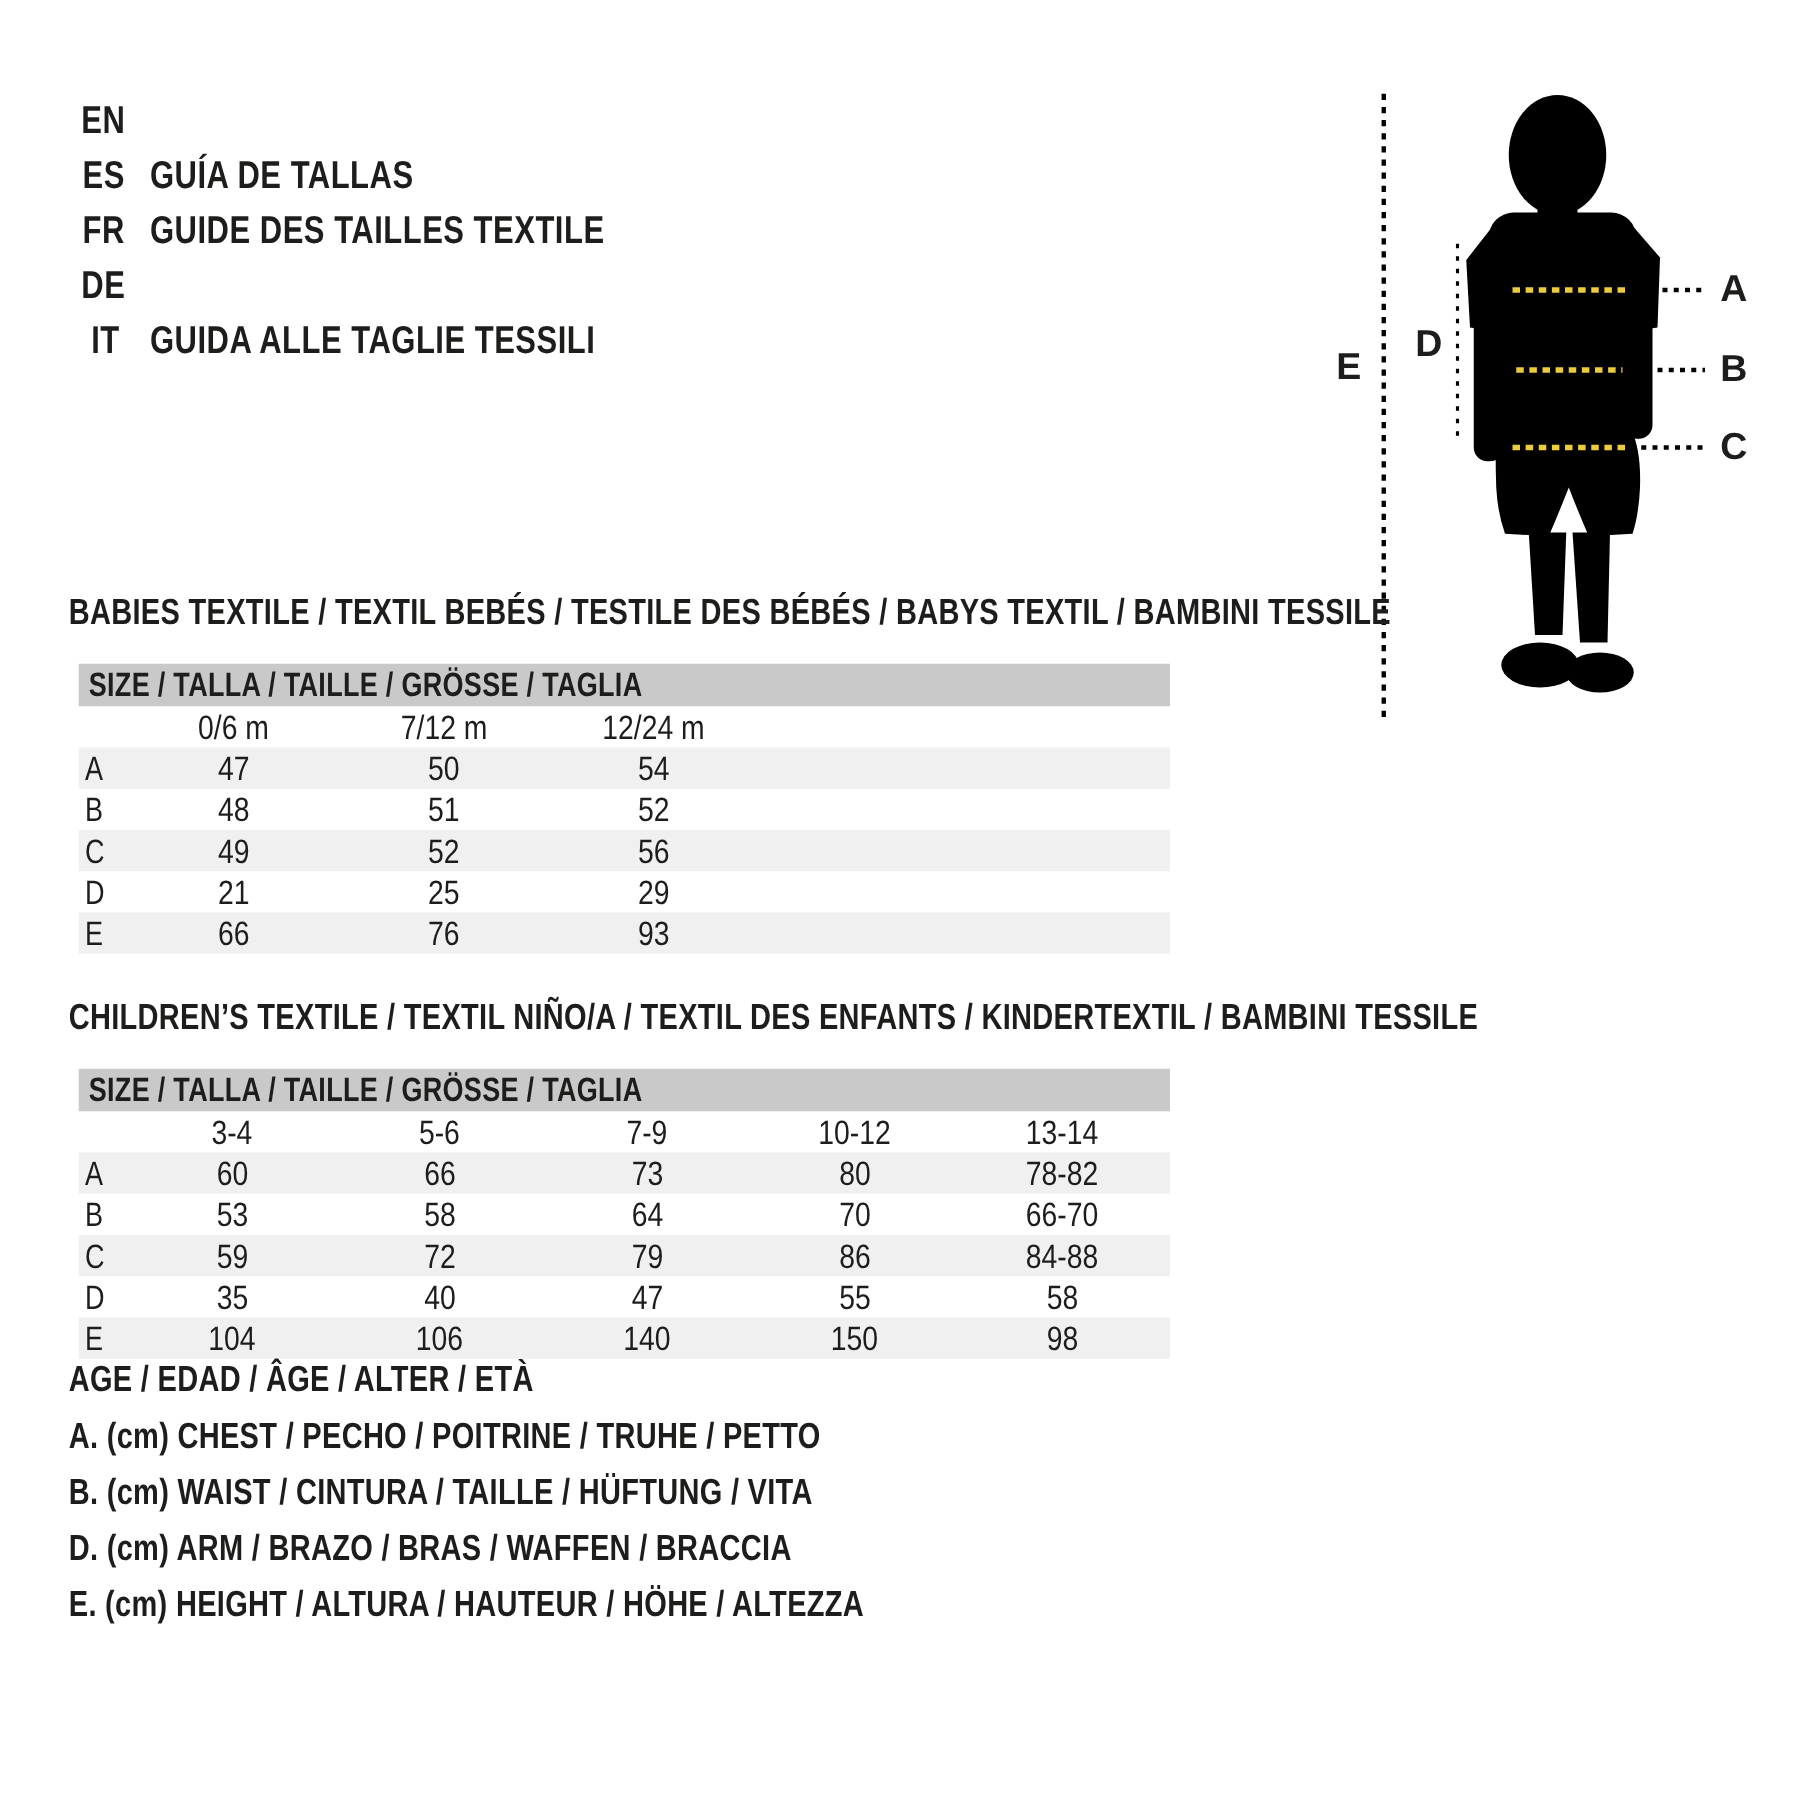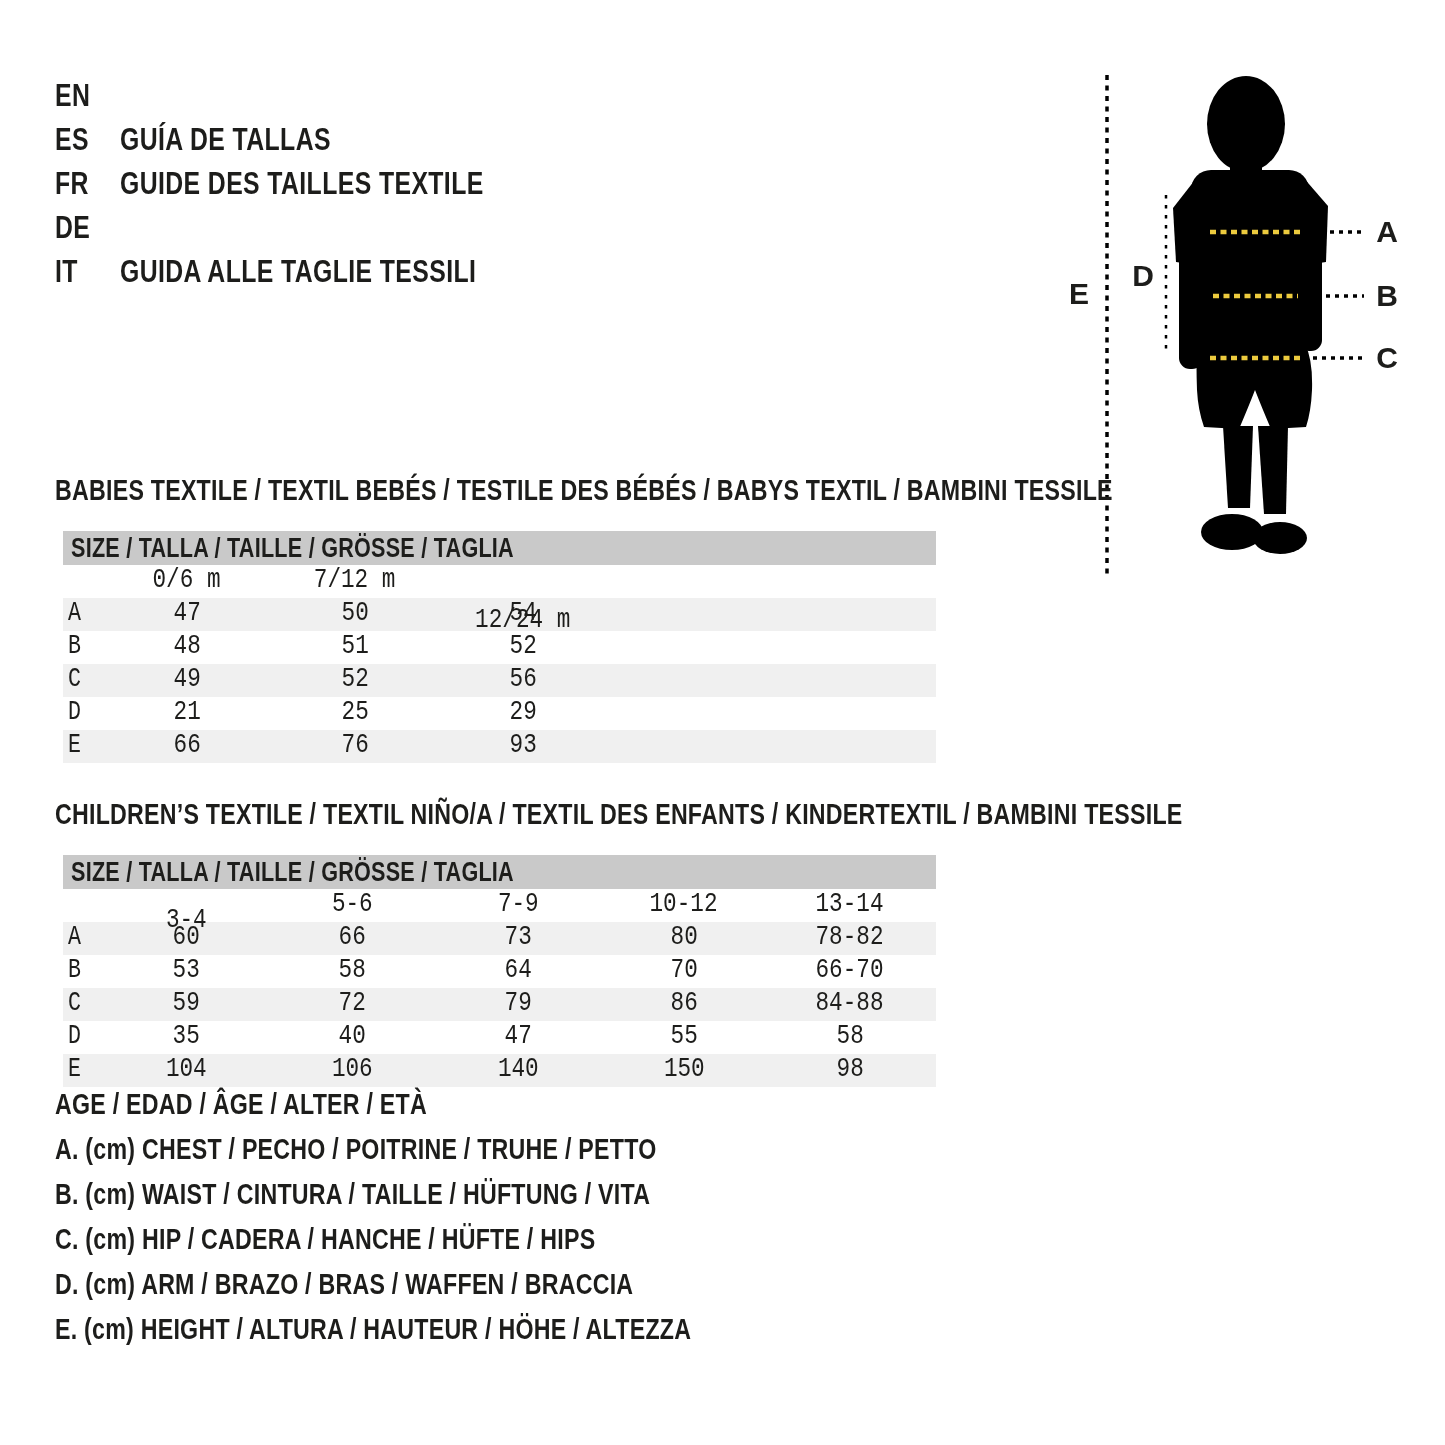--- a/index.html
+++ b/index.html
@@ -7,38 +7,38 @@
   .page {
     position:relative; width:1445px; height:1445px; background:#fff;
     font-family:"Liberation Sans", sans-serif; color:var(--ink,#1d1d1b);
     overflow:hidden;
   }
   
   .cx  { display:inline-block; transform:scaleX(0.8);  transform-origin:0 50%; white-space:nowrap; }
   .cxc { display:inline-block; transform:scaleX(0.84); transform-origin:50% 50%; white-space:nowrap; }
 
   
-  .lang-block { position:absolute; left:55px; top:74px; }
+  .lang-block { position:absolute; left:55px; top:74px;text-align:center; }
   .lang-row   { display:flex; align-items:center; height:44px; font-size:31px; font-weight:bold; letter-spacing:0.5px; }
   .lang-code  { width:65px; flex:0 0 65px; }
 
   
   .section-title { position:absolute; left:55px; font-size:29px; font-weight:bold; letter-spacing:0.3px; }
   .babies-title   { top:474px; }
   .children-title { top:798px; }
 
   
   .size-table { position:absolute; left:63px; width:873px; }
   .babies-table   { top:531px; }
   .children-table { top:855px; }
   .size-bar {
     height:34px; background:var(--bar,#c9c9c9); display:flex; align-items:center;
     padding-left:8px; font-size:27px; font-weight:bold; letter-spacing:0.3px;
   }
-  .trow { display:flex; align-items:flex-start; height:33px; font-size:27px;font-family:Liberation Mono, monospace; }
+  .trow { display:flex; align-items:flex-end; height:33px; font-size:27px; }
   .trow.shaded { background:var(--shade,#f0f0f0); }
   .cell-letter { width:40px; flex:0 0 40px; padding-left:5px; }
   .cell { text-align:center; flex:0 0 auto; }
 
   
   .legend-block { position:absolute; left:55px; top:1082px; }
   .legend-line  { height:45px; display:flex; align-items:center; font-size:29px; font-weight:bold; letter-spacing:0.3px; }
 
   
   .diagram-svg { position:absolute; left:1040px; top:60px; width:405px; height:540px; }
@@ -224,23 +224,20 @@
       <div class="legend-line">
         <span class="cx">AGE / EDAD / ÂGE / ALTER / ETÀ</span>
       </div>
       <div class="legend-line">
         <span class="cx">A. (cm) CHEST / PECHO / POITRINE / TRUHE / PETTO</span>
       </div>
       <div class="legend-line">
         <span class="cx">B. (cm) WAIST / CINTURA / TAILLE / HÜFTUNG / VITA</span>
       </div>
       <div class="legend-line">
-        <span class="cx">C. (cm) HIP / CADERA / HANCHE / HÜFTE / HIPS</span>
-      </div>
-      <div class="legend-line">
         <span class="cx">D. (cm) ARM / BRAZO / BRAS / WAFFEN / BRACCIA</span>
       </div>
       <div class="legend-line">
         <span class="cx">E. (cm) HEIGHT / ALTURA / HAUTEUR / HÖHE / ALTEZZA</span>
       </div>
     </div>
 
 </div>
 
 </body></html>

